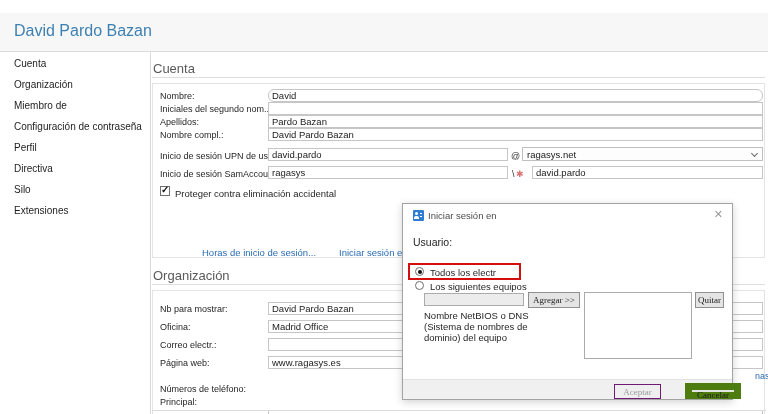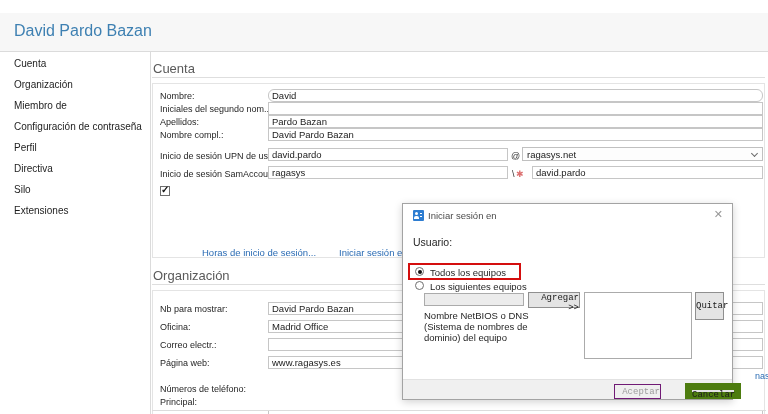--- a/index.html
+++ b/index.html
@@ -37,21 +37,21 @@
   .dlg-icon .body { position:absolute; left:1px; bottom:2px; width:5px; height:3px; border-radius:2px 2px 0 0; background:#fff; }
   .dlg-icon .line1 { position:absolute; right:2px; top:3px; width:2px; height:1px; background:#fff; }
   .dlg-icon .line2 { position:absolute; right:2px; top:6px; width:2px; height:1px; background:#fff; }
   .dlg-close { position:absolute; right:9px; top:4px; font-size:11px; color:#979797; cursor:pointer; }
   .dtext { position:absolute; font-size:9.5px; color:#1f1f1f; white-space:nowrap; }
   .radio { position:absolute; width:9px; height:9px; border:1px solid #6f6f6f; border-radius:50%; background:#fff; cursor:pointer; }
   .radio .dot { position:absolute; left:1.5px; top:1.5px; width:4px; height:4px; border-radius:50%; background:#111; }
   .hl-red { position:absolute; border:2px solid #d40e0e; background:transparent; z-index:12; }
   .fld-disabled { background:#ececec; border:1px solid #ababab; }
   .btn { position:absolute; background:#e4e4e4; border:1px solid #8f8f8f; color:#1b1b1b;
-    font-family:Liberation Mono, monospace; font-size:9px; text-align:right; cursor:pointer; padding:0; }
+    font-family:Liberation Serif, serif; font-size:9px; text-align:center; cursor:pointer; padding:0; }
   .btn-disabled { background:#efefef; border:1px solid #701a75; color:#9c9c9c; cursor:default; }
   .btn-default { border:7px solid #4d7c0f;margin-left:15px; }
   .listbox { position:absolute; background:#fff; border:1px solid #ababab; }
   .help { position:absolute; font-size:9.5px; color:#1f1f1f; line-height:11px; white-space:nowrap; }
   .dlg-footer { position:absolute; left:0; top:175px; width:329px; height:20px;
     background:#f0f0f0; border-top:1px solid #e2e2e2; }
   #bottom-line { position:absolute; left:152px; top:410px; width:614px; height:1px; background:#dcdcdc; }
   #next-row-stub { position:absolute; left:268px; top:410px; width:495px; height:8px;
     border:1px solid #c6c6c6; background:#fff; }
 </style>
@@ -101,20 +101,21 @@
 
   <div class="lbl" style="left:160px; top:169px">Inicio de sesión SamAccou...</div>
   <input class="fld" style="left: 268px; top: 166px; width: 240px;" value="ragasys">
   <div class="sep" style="left:512px; top:169px">\</div>
   <div class="req" style="left:516px; top:169px">✱</div>
   <input class="fld" style="left: 532px; top: 166px; width: 231px;" value="david.pardo">
 
   <div class="cb" style="left:160px; top:186px">
     <span class="mark">✓</span>
   </div>
+  <div class="lbl" style="left:175px; top:188px; font-size:9.5px">Proteger contra eliminación accidental</div>
 
   <div class="link" style="left:178px; top:247px">Horas de inicio de sesión...</div>
   <div class="link" style="left:315px; top:247px">Iniciar sesión en...</div>
 
   <div class="shead" style="left:153px; top:268px">Organización</div>
   <div class="shead-line" style="left:152px; top:284px; width:613px"></div>
   <div class="groupbox" style="left:152px; top:290px; width:613px; height:124px; border-bottom:none"></div>
 
   <div class="lbl" style="left:160px; top:304px">Nb para mostrar:</div>
   <input class="fld" style="left: 268px; top: 302px; width: 495px;" value="David Pardo Bazan">
@@ -146,29 +147,29 @@
     <div class="dlg-title">Iniciar sesión en</div>
     <div class="dlg-close">✕</div>
 
     <div class="dtext" style="left:10px; top:32px; font-size:10.5px">Usuario:</div>
 
     <div class="hl-red" style="left:5px; top:59px; width:113px; height:17px"></div>
 
     <div class="radio" style="left:12px; top:63px">
       <span class="dot"></span>
     </div>
-    <div class="dtext" style="left:27px; top:63px">Todos los equipos</div>
+    <div class="dtext" style="left:27px; top:63px">Todos los electr</div>
 
     <div class="radio" style="left:12px; top:77px"></div>
     <div class="dtext" style="left:27px; top:77px">Los siguientes equipos</div>
 
     <input class="fld fld-disabled" style="left: 21px; top: 89px; width: 100px; height: 13px;" disabled="" value="">
     <button class="btn" style="left:125px; top:88px; width:52px; height:16px">Agregar &gt;&gt;</button>
     <div class="listbox" style="left:181px; top:88px; width:108px; height:67px"></div>
-    <button class="btn" style="left:292px; top:88px; width:29px; height:28px">Quitar</button>
+    <button class="btn" style="left:292px; top:88px; width:29px; height:16px">Quitar</button>
 
     <div class="help" style="left:21px; top:106px">
       <div>Nombre NetBIOS o DNS</div>
       <div>(Sistema de nombres de</div>
       <div>dominio) del equipo</div>
     </div>
 
     <div class="dlg-footer"></div>
     <button class="btn btn-disabled" style="left:211px; top:180px; width:47px; height:15px">Aceptar</button>
     <button class="btn btn-default" style="left:267px; top:179px; width:56px; height:16px">Cancelar</button>

